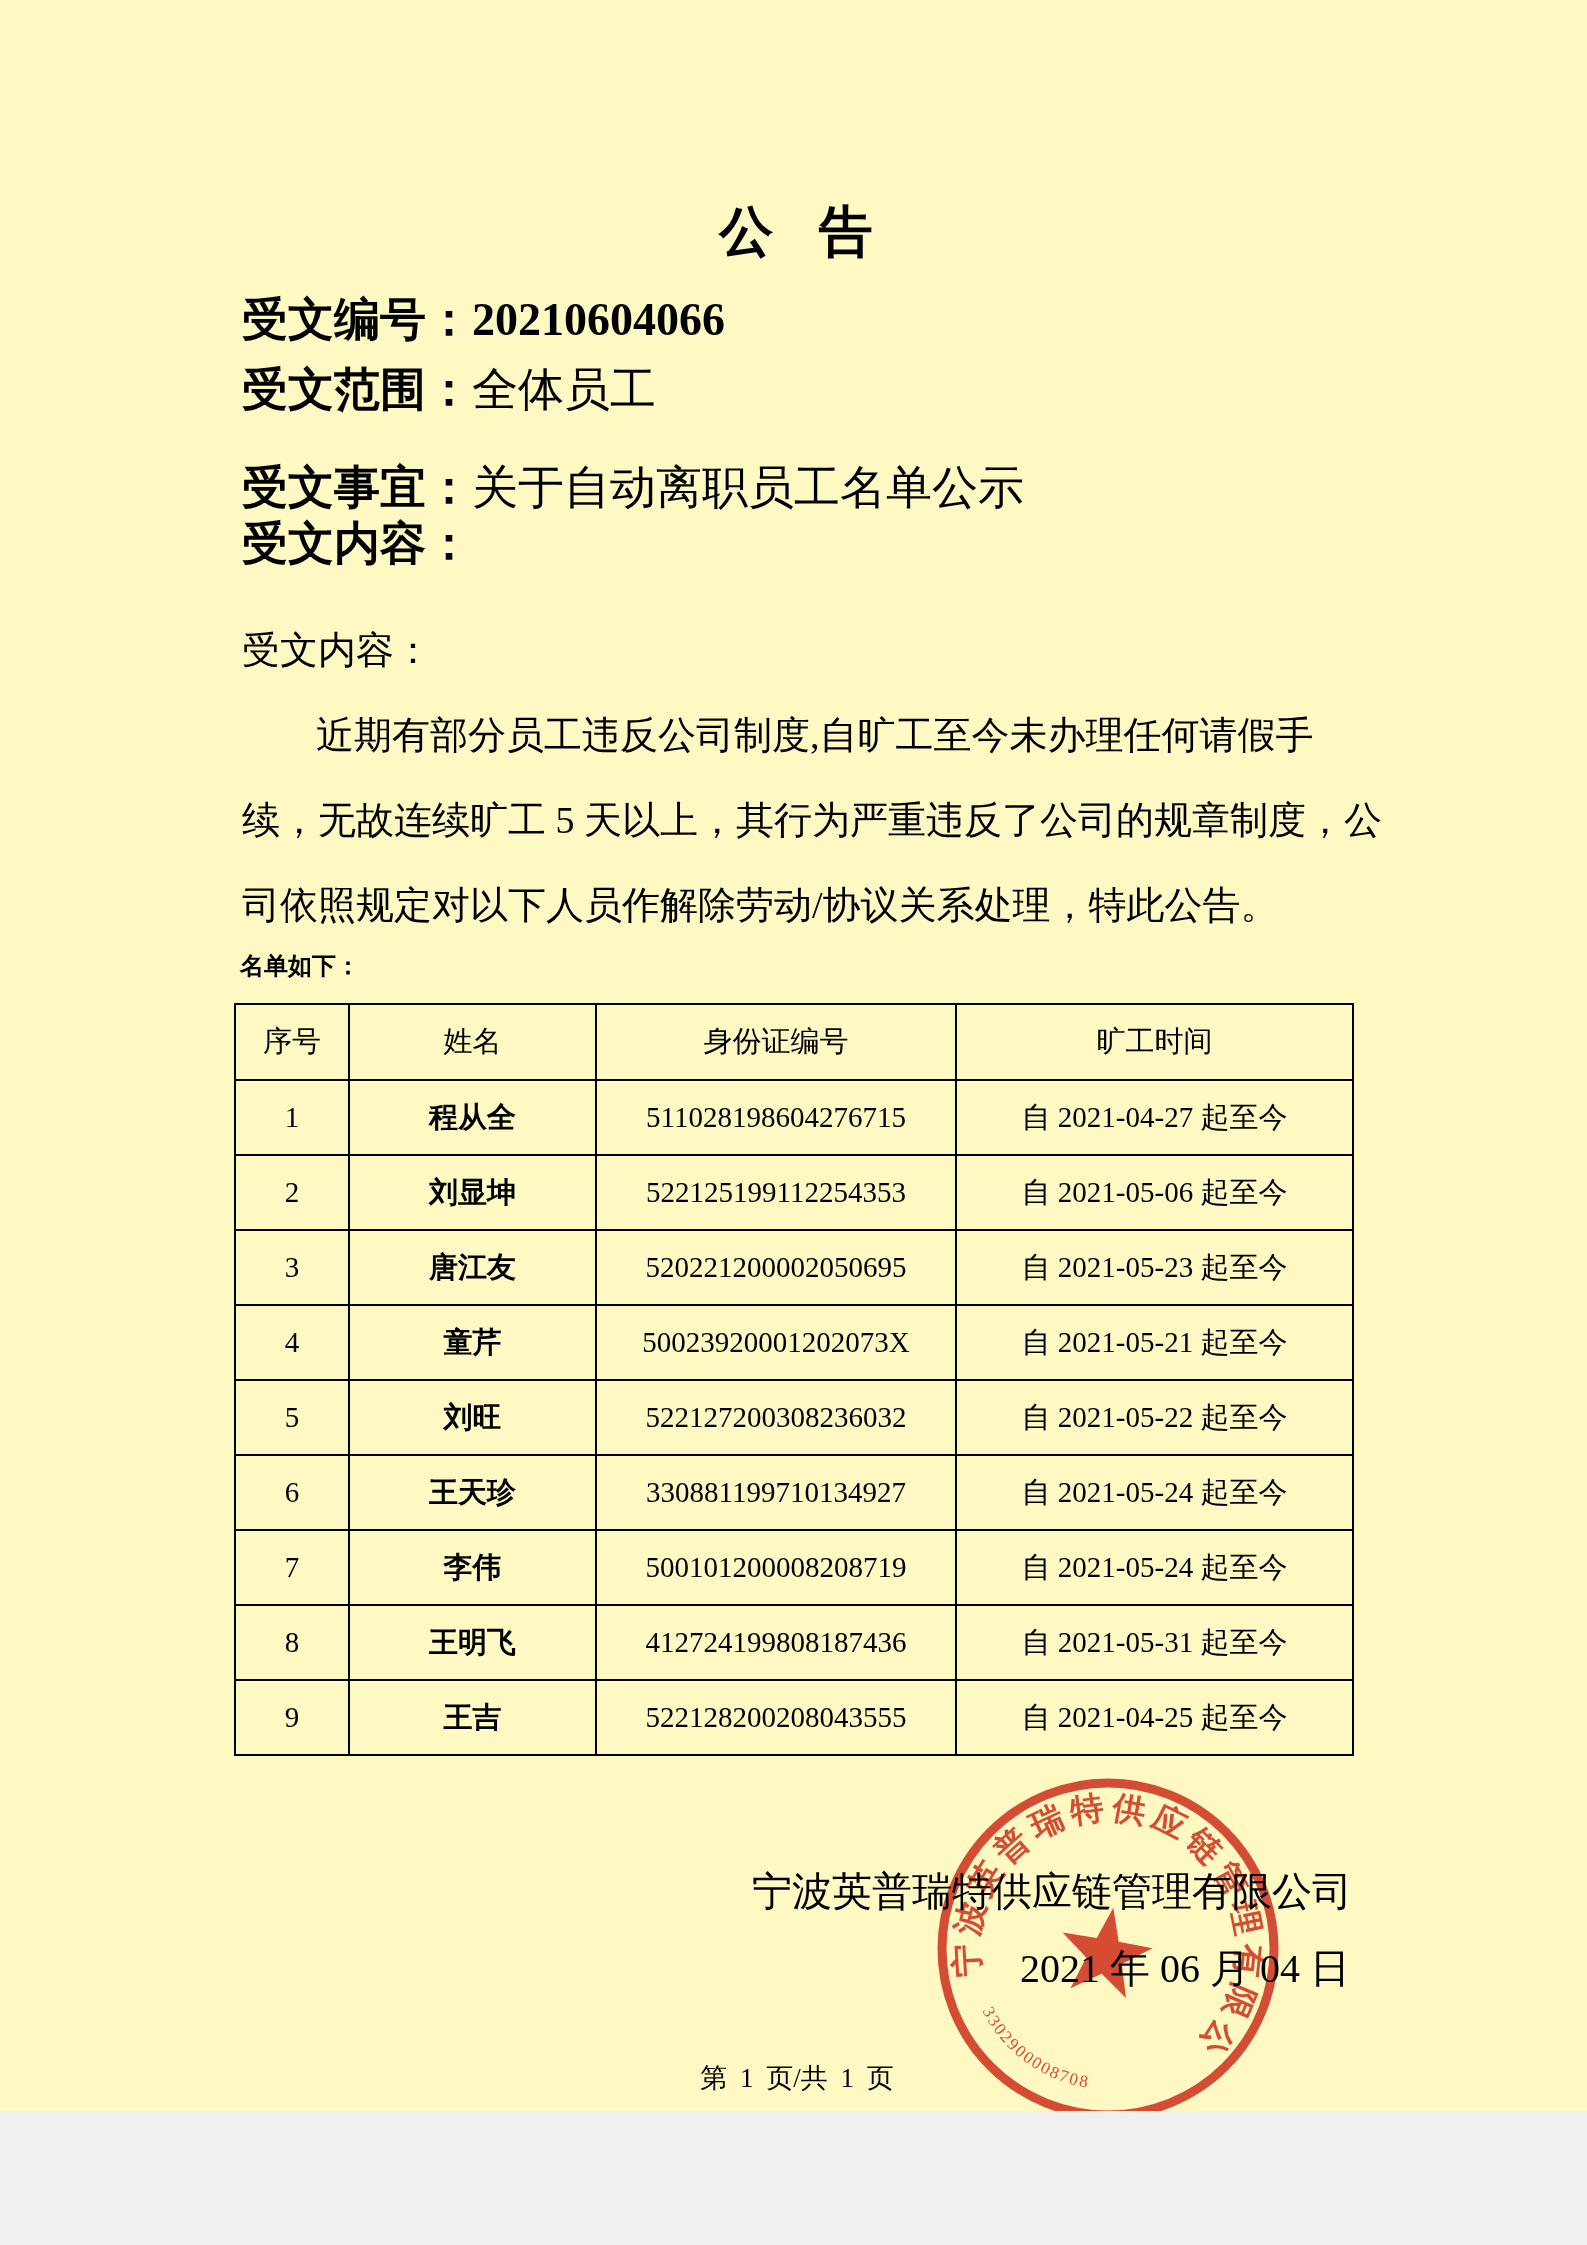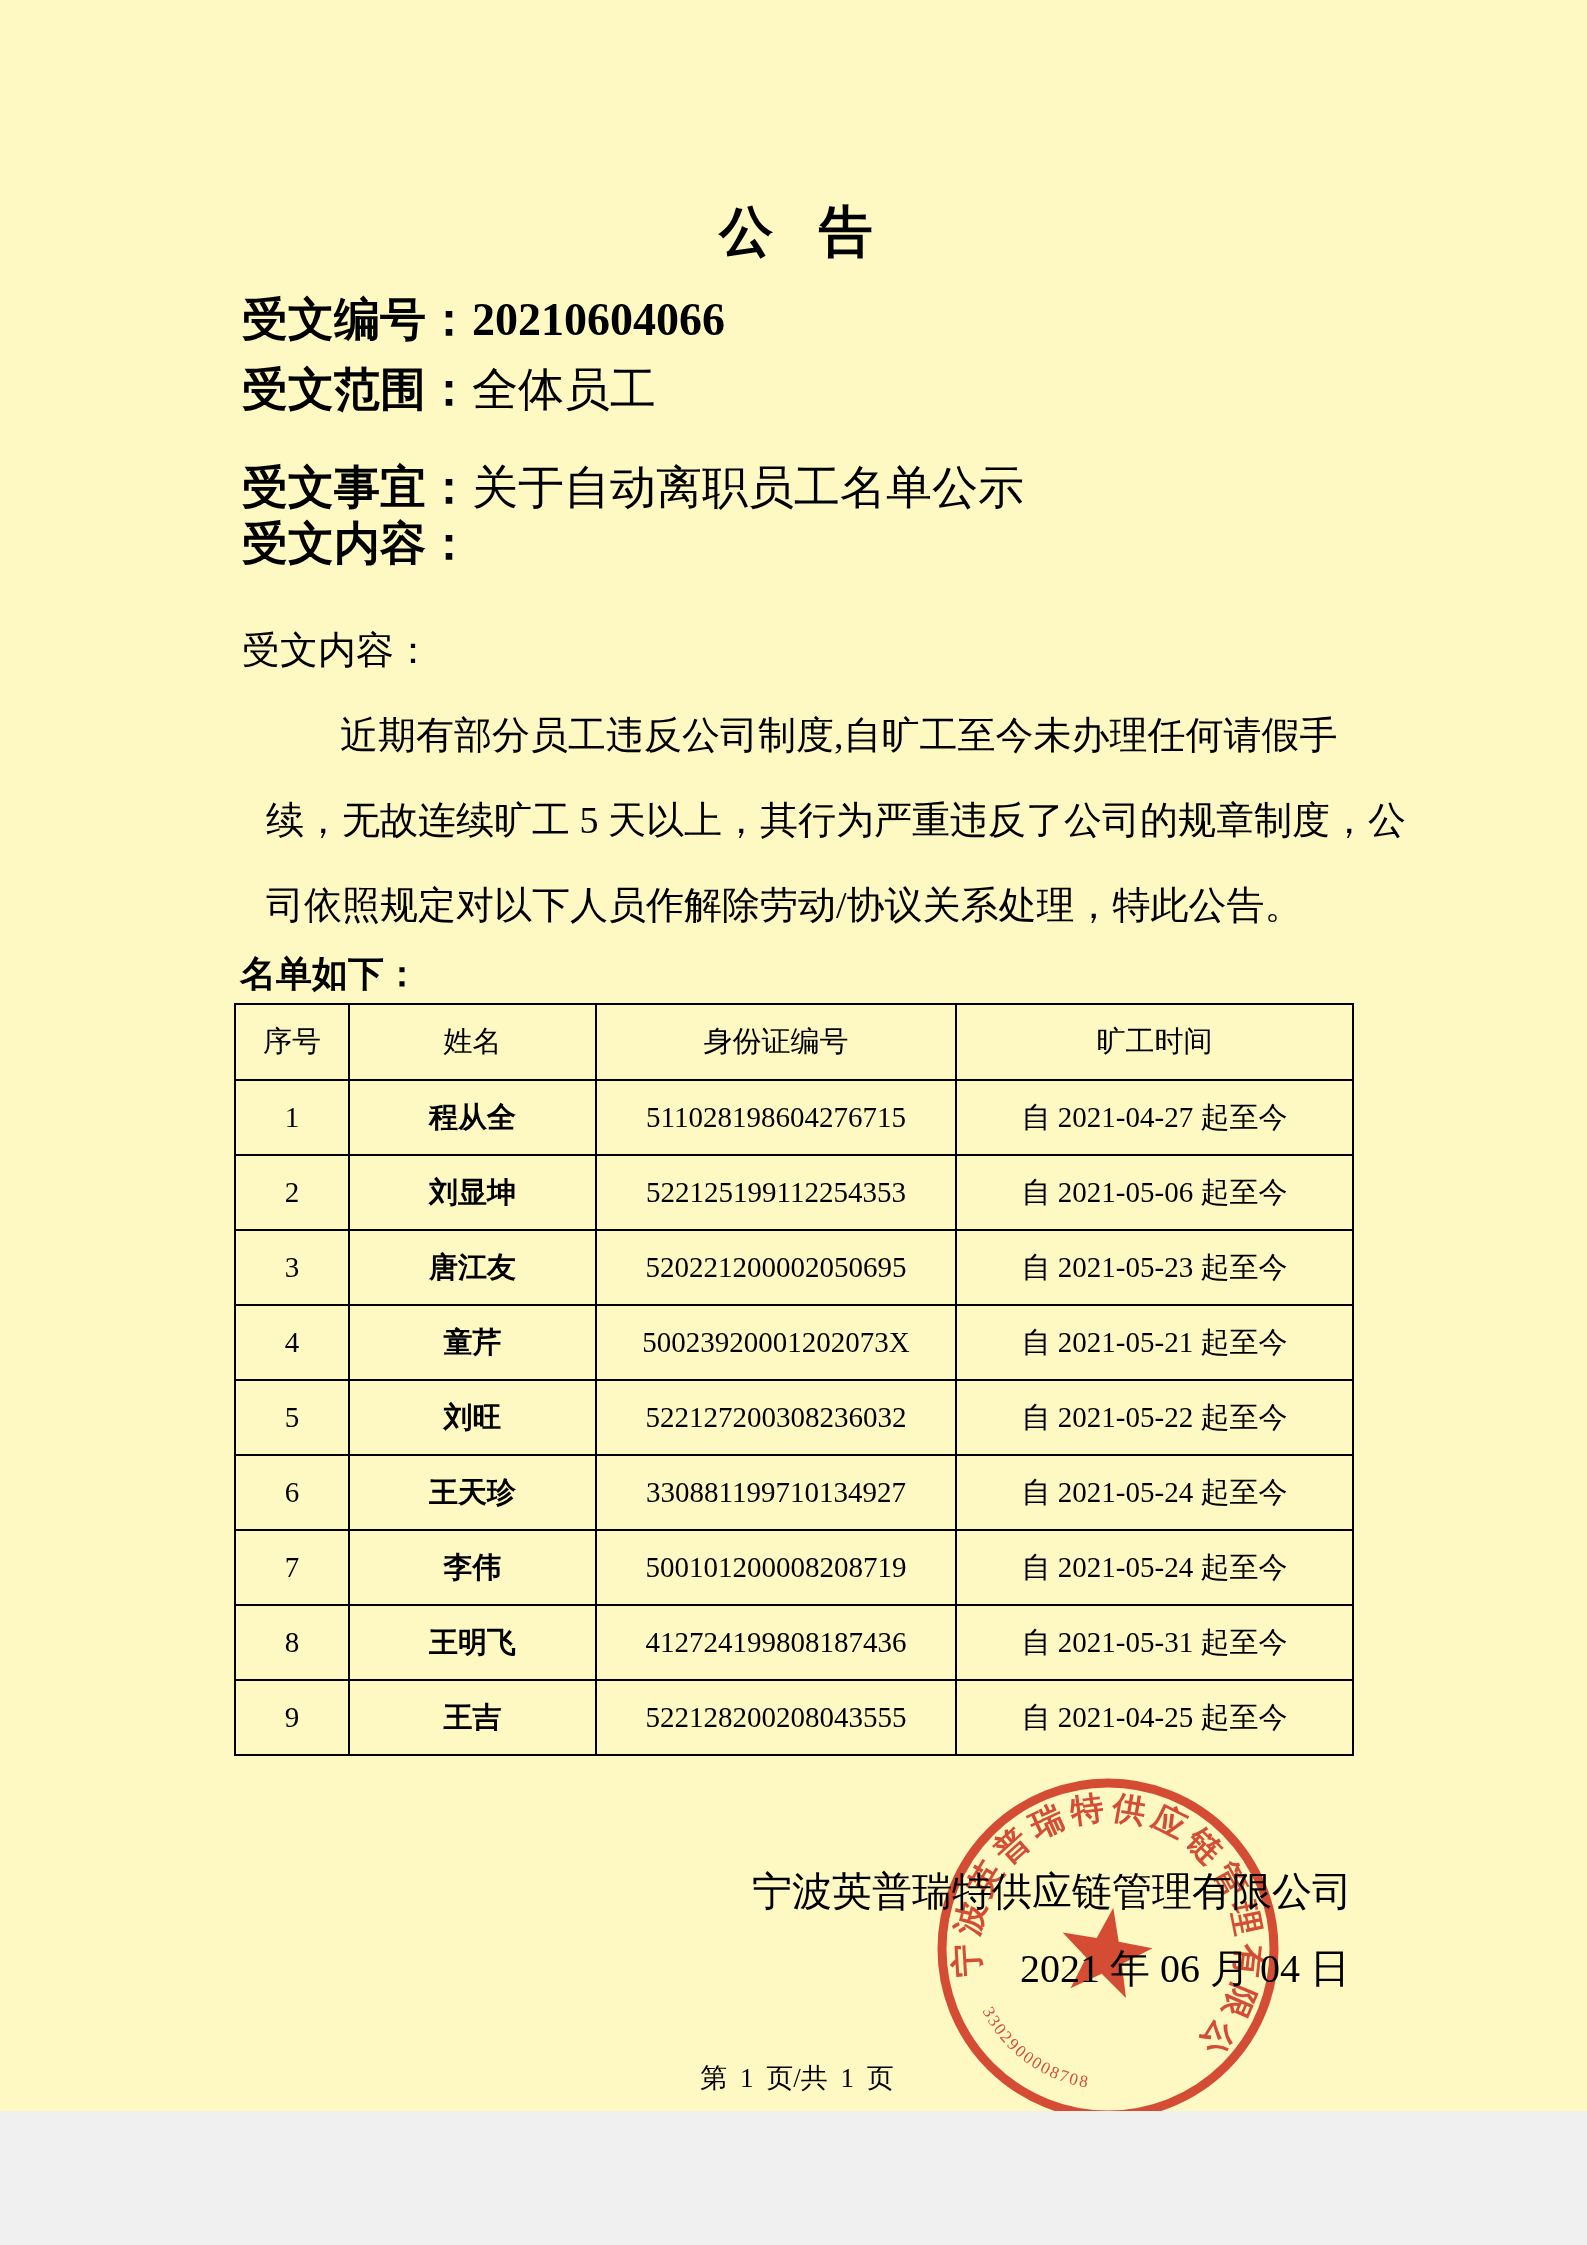--- a/index.html
+++ b/index.html
@@ -27,25 +27,25 @@
   .field .label { font-weight:bold; }
   .field.bold-value .value { font-weight:bold; }
   .salutation {
     position:absolute; left:242px; top:625px;
     font-size:38px;
   }
   .body-text {
     position:absolute; left:242px; top:693px; width:1116px;
     font-size:38px; line-height:85px;
   }
-  .body-line { white-space:nowrap;margin-left:24px; }
+  .body-line { white-space:nowrap; }
   .body-line.indent { padding-left:74px; }
   .list-label {
     position:absolute; left:240px; top:950px;
-    font-size:36px; font-weight:bold;
+    font-size:24px; font-weight:bold;
   }
   table.roster {
     position:absolute; left:234px; top:1003px;
     width:1118px;
     border-collapse:collapse; table-layout:fixed;
     font-size:29px;
   }
   table.roster td {
     border:2px solid #000;
     text-align:center; vertical-align:middle;

